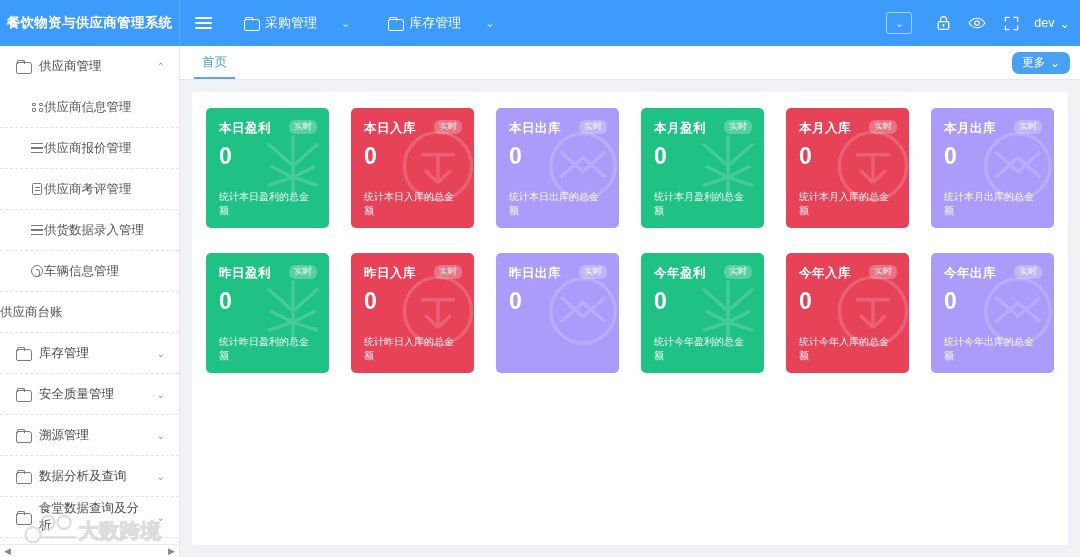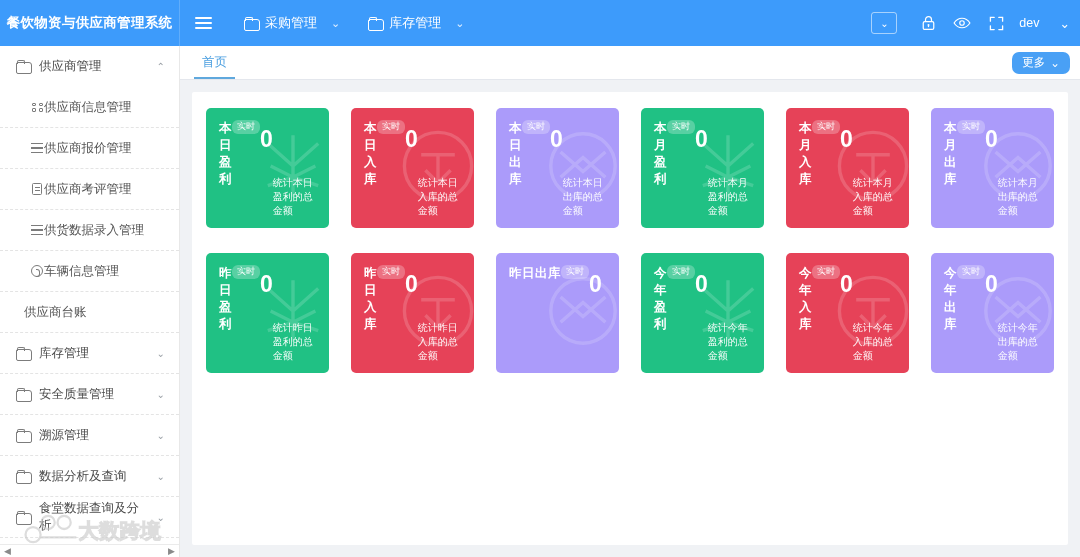--- a/index.html
+++ b/index.html
@@ -25,21 +25,21 @@
     letter-spacing: .3px;
     border-right: 1px solid rgba(255,255,255,.18);
   }
   .hamburger {
     width: 46px; height: 46px;
     display: flex; flex-direction: column; align-items: center; justify-content: center;
     gap: 3px; cursor: pointer;
   }
   .hamburger i { display: block; width: 17px; height: 2px; background: #ffffff; border-radius: 1px; }
 
-  .topnav { display: flex; align-items: center; height: 46px; margin-left: 6px; }
+  .topnav { display: flex; align-items: center; height: 46px; margin-left: 6px; gap: 10px; }
   .topnav-item {
     display: flex; align-items: center; height: 46px;
     padding: 0 4px 0 12px; color: #ffffff; font-size: 13px; cursor: pointer; gap: 6px;
   }
   .topnav-caret {
     color: rgba(255,255,255,.85); font-size: 11px; padding: 0 16px 0 10px;
     cursor: pointer; line-height: 1;
   }
   .folder-ico { width: 15px; height: 13px; position: relative; display: inline-block; flex: none; }
   .folder-ico::before {
@@ -56,21 +56,21 @@
   .header-right { margin-left: auto; display: flex; align-items: center; gap: 0; padding-right: 10px; }
   .hdr-box {
     width: 26px; height: 22px; border: 1px solid rgba(255,255,255,.55);
     border-radius: 3px; display: flex; align-items: center; justify-content: center;
     color: #fff; font-size: 10px; cursor: pointer; margin-right: 14px;
   }
   .hdr-ico {
     width: 26px; height: 26px; display: flex; align-items: center; justify-content: center;
     color: #ffffff; cursor: pointer; margin: 0 4px;
   }
-  .user-box { display: flex; align-items: center; gap: 20px; color: #fff; font-size: 12.5px; cursor: pointer; margin-left: 6px; }
+  .user-box { display: flex; align-items: center; gap: 5px; color: #fff; font-size: 12.5px; cursor: pointer; margin-left: 6px; }
 
   
   .body-row { flex: 1; display: flex; min-height: 0; }
 
   
   .sidebar {
     width: 180px; min-width: 180px; background: #ffffff;
     border-right: 1px solid #e8e8e8;
     display: flex; flex-direction: column;
     position: relative;
@@ -138,21 +138,21 @@
     background: #ffffff; border-radius: 2px; height: 100%;
     padding: 16px 14px; overflow: hidden;
   }
   .cards-grid {
     display: grid; grid-template-columns: repeat(6, 1fr);
     gap: 25px 22px;
   }
   .card {
     height: 120px; border-radius: 5px; position: relative; overflow: hidden;
     padding: 12px 12px 10px 13px; color: #ffffff;
-    display: flex; flex-direction: row; cursor: pointer;
+    display: flex; flex-direction: column; cursor: pointer;
   }
   .card .c-head { display: flex; align-items: flex-start; justify-content: space-between; }
   .card .c-title { font-size: 12.5px; font-weight: bold; letter-spacing: .5px; position: relative; z-index: 2; }
   .card .c-badge {
     font-size: 9px; padding: 2px 5px; border-radius: 6px;
     background: rgba(255,255,255,.25); color: #ffffff; position: relative; z-index: 2;
     line-height: 1.1; white-space: nowrap;
   }
   .card .c-value { font-size: 23px; font-weight: bold; margin-top: 8px; position: relative; z-index: 2; line-height: 1; }
   .card .c-desc { font-size: 10px; margin-top: auto; opacity: .95; position: relative; z-index: 2; }
@@ -283,21 +283,21 @@
           <span>供货数据录入管理</span>
         </div>
 
         <div class="menu-leaf">
           <span class="leaf-ico">
             <span class="circle-ico"></span>
           </span>
           <span>车辆信息管理</span>
         </div>
 
-        <div class="menu-leaf" style="padding-left:24px">
+        <div class="menu-leaf" style="padding-left:0">
           <span>供应商台账</span>
         </div>
 
         <div class="menu-group menu-sep">
           <span class="folder-ico" style="color:#7c7c7c"></span>
           <span>库存管理</span>
           <span class="caret">⌄</span>
         </div>
 
         <div class="menu-group menu-sep">

